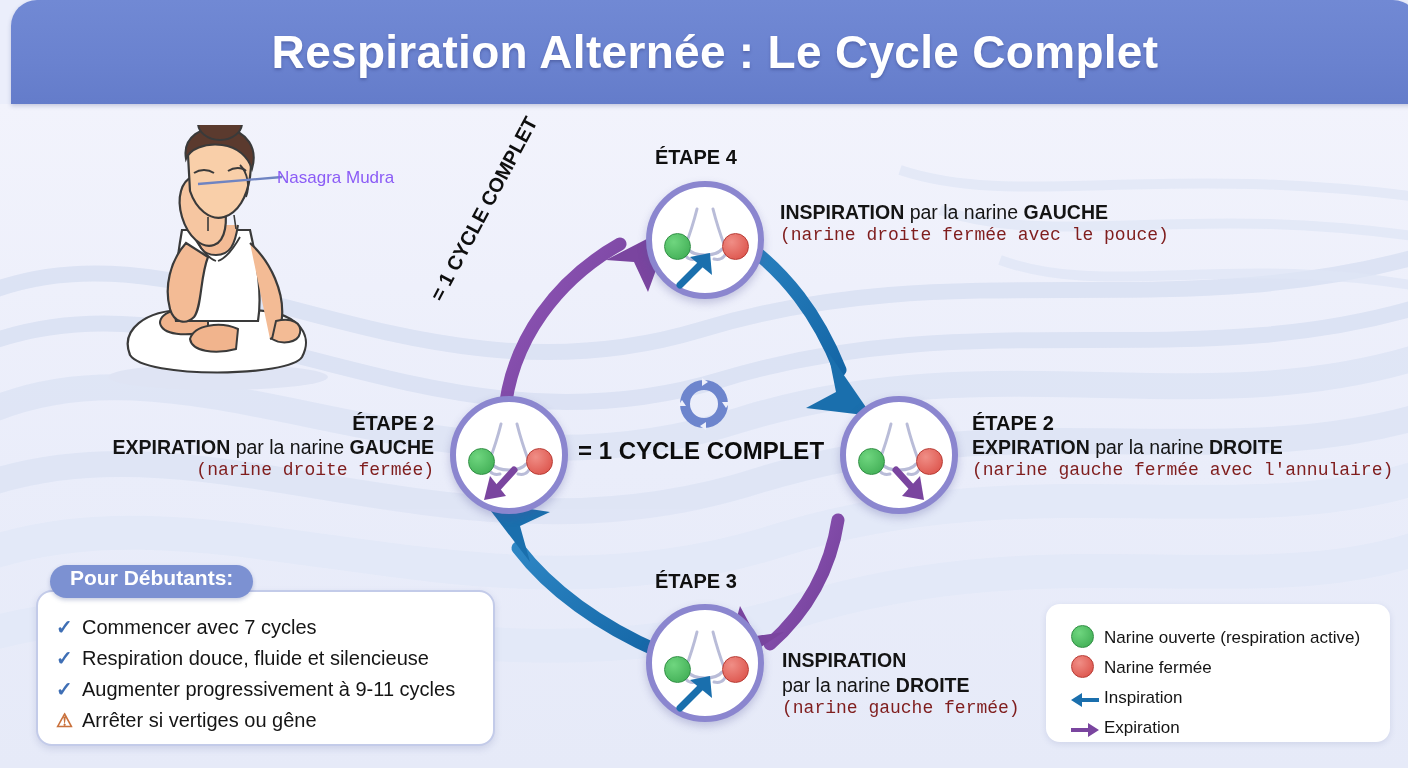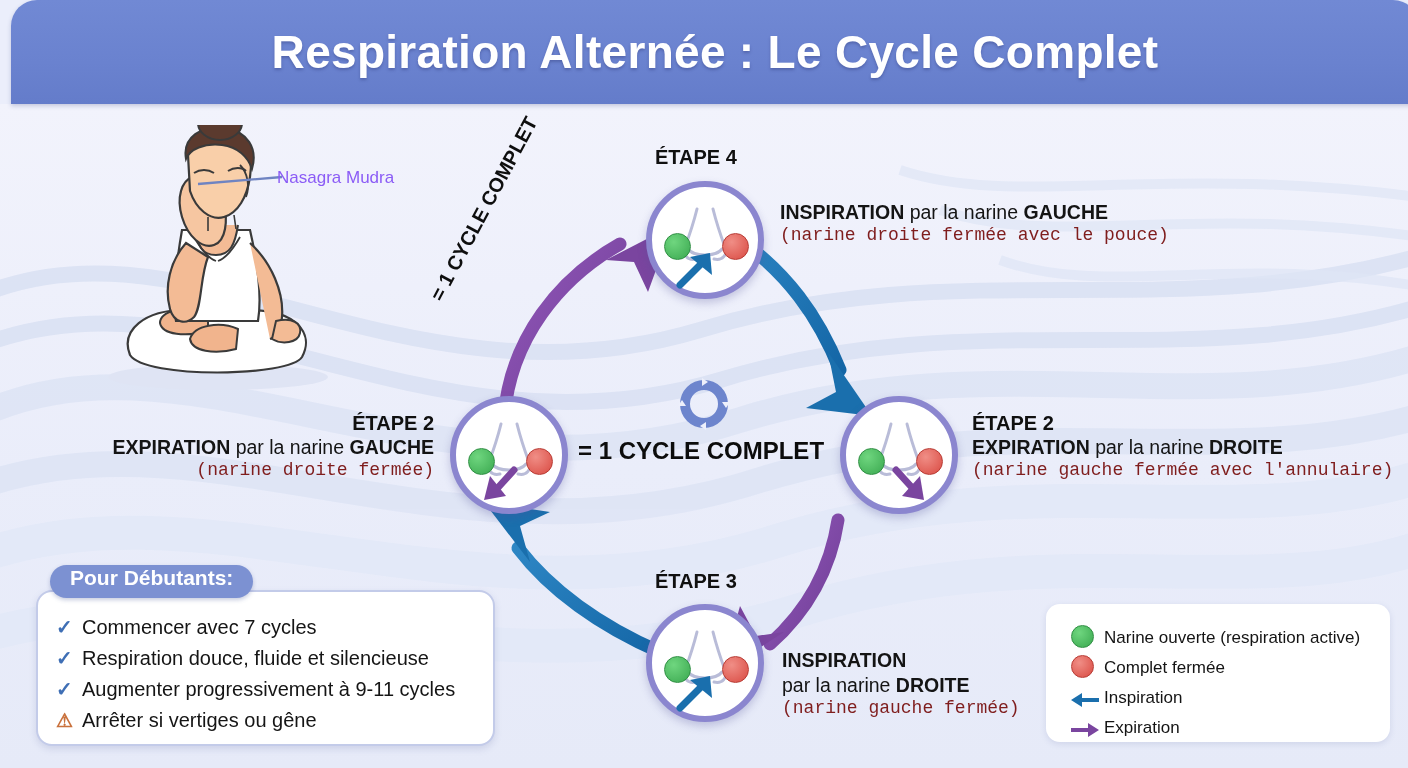--- a/index.html
+++ b/index.html
@@ -318,21 +318,21 @@
     <div class="legend-item">
       <span class="legend-marker">
         <span class="legend-dot" style="background:radial-gradient(circle at 35% 32%,#6fd67f,#3aa84f);border:1.5px solid #2f8f43;"></span>
       </span>
       <span class="legend-text">Narine ouverte (respiration active)</span>
     </div>
     <div class="legend-item">
       <span class="legend-marker">
         <span class="legend-dot" style="background:radial-gradient(circle at 35% 32%,#f08e86,#d94a42);border:1.5px solid #b83b34;"></span>
       </span>
-      <span class="legend-text">Complet fermée</span>
+      <span class="legend-text">Narine fermée</span>
     </div>
     <div class="legend-item">
       <span class="legend-marker">
         <svg width="30" height="18" viewBox="0 0 30 18">
           <path d="M12 3 L12 8 L29 8 L29 12 L12 12 L12 17 L1 10 Z" fill="#1a6fad"></path>
         </svg>
       </span>
       <span class="legend-text">Inspiration</span>
     </div>
     <div class="legend-item">

